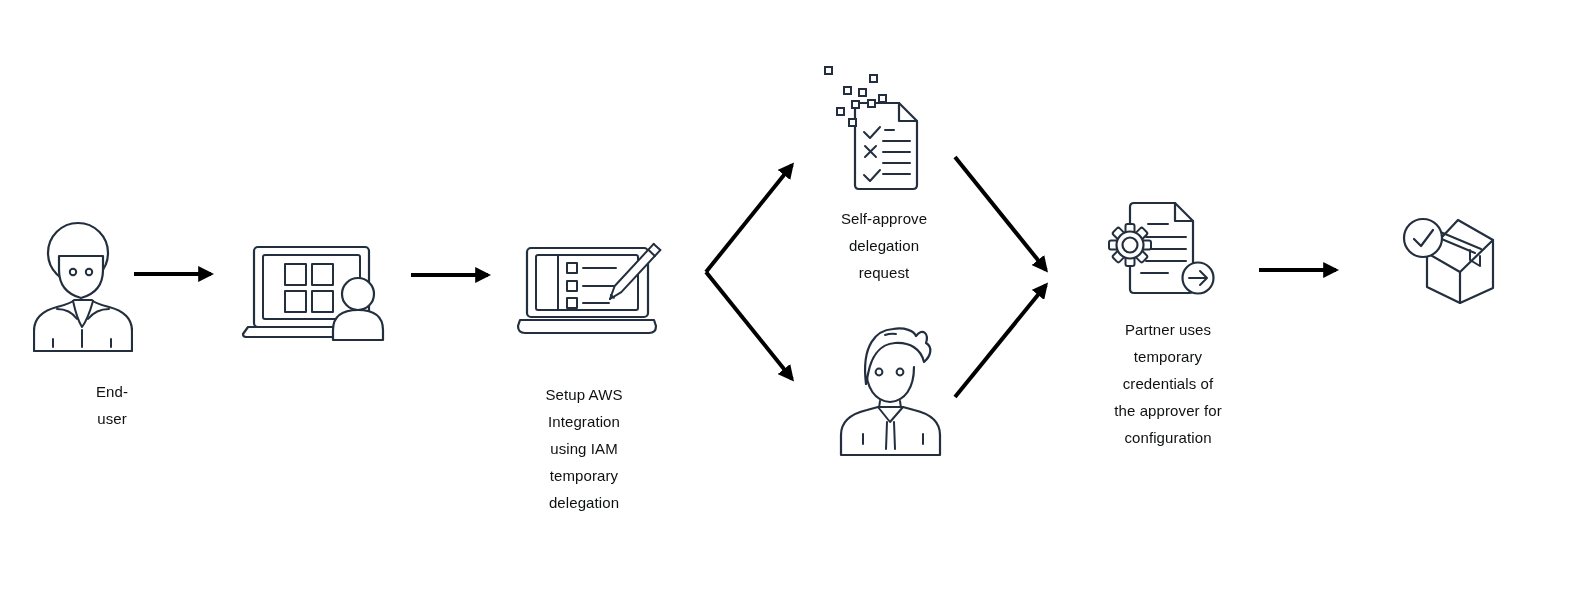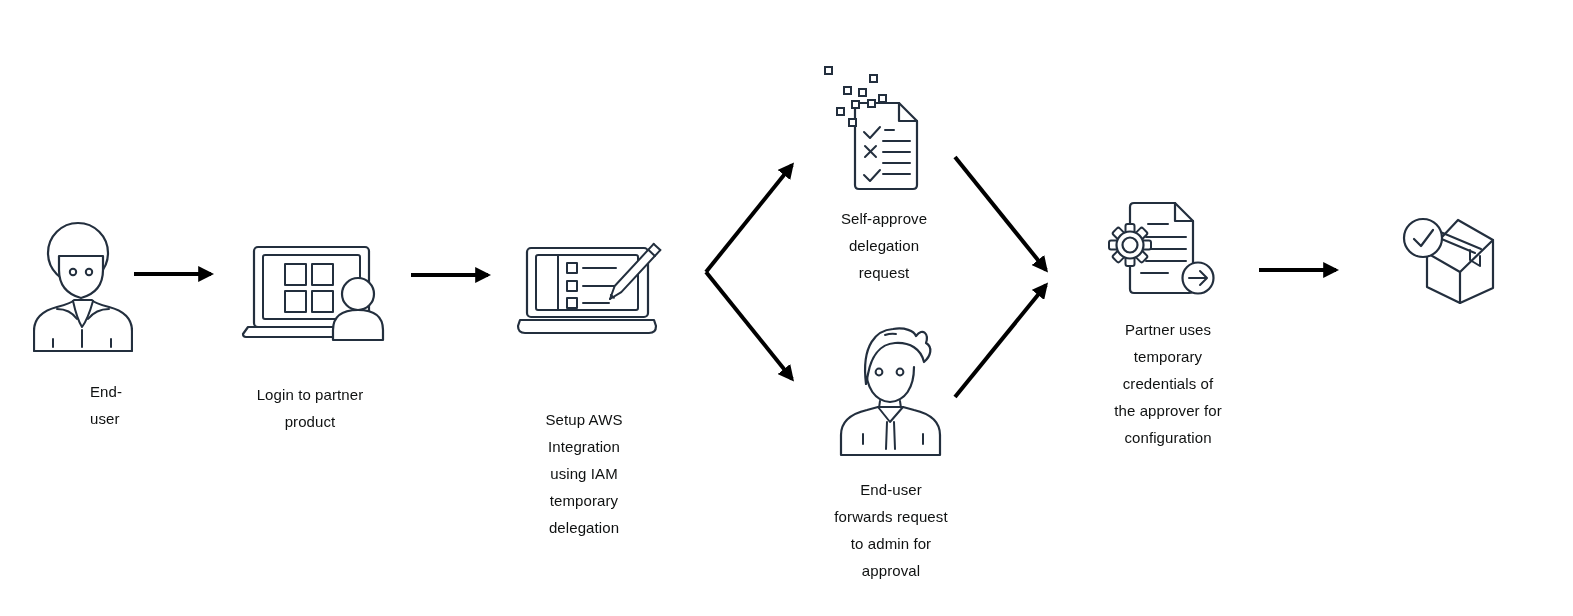--- a/index.html
+++ b/index.html
@@ -15,21 +15,21 @@
   .node-icon { position:absolute; color:var(--icon-stroke,#232f3e); }
   .node-icon svg { display:block; }
   .arrow { position:absolute; color:var(--arrow,#000000); }
   .label {
     position:absolute;
     font-size:15px; line-height:27px;
     color:var(--text,#0f1111);
     text-align:center; white-space:pre-line;
     letter-spacing:0.1px;
   }
-  .label.align-left { text-align:left;margin-left:48px; }
+  .label.align-left { text-align:center; }
   .ic { fill:none; stroke:currentColor; stroke-width:2.2; stroke-linecap:round; stroke-linejoin:round; }
   .ic-fill { fill:#ffffff; stroke:currentColor; stroke-width:2.2; stroke-linecap:round; stroke-linejoin:round; }
   .ic-thin { fill:none; stroke:currentColor; stroke-width:2; stroke-linecap:round; stroke-linejoin:round; }
   .aline { stroke:#000; stroke-width:4; fill:none; }
 </style>
 </head>
 <body>
 
 <div class="canvas">
 
@@ -63,22 +63,20 @@
       <rect class="ic-thin" x="23" y="11" width="97" height="64" rx="2"></rect>
       <rect class="ic-thin" x="45" y="20" width="21" height="21"></rect>
       <rect class="ic-thin" x="72" y="20" width="21" height="21"></rect>
       <rect class="ic-thin" x="45" y="47" width="21" height="21"></rect>
       <rect class="ic-thin" x="72" y="47" width="21" height="21"></rect>
       <path class="ic-fill" d="M8,83 L118,83 L118,90 Q118,93 115,93 L6,93 Q3,93 3,90 Z"></path>
       <path class="ic-fill" d="M93,96 L93,86 Q93,66 118,66 Q143,66 143,86 L143,96 Z"></path>
       <circle class="ic-fill" cx="118" cy="50" r="16"></circle>
     </svg>
   </div>
-  <div class="label" style="left:210px; top:381px; width:200px;">Login to partner
-product</div>
 
   <div class="arrow" style="left:408px; top:259px;">
     <svg width="95" height="32" viewBox="0 0 95 32">
       <line class="aline" x1="3" y1="16" x2="80" y2="16" marker-end="url(#ah)"></line>
     </svg>
   </div>
 
   <div class="node-icon" style="left:513px; top:238px;">
     <svg width="150" height="105" viewBox="0 0 150 105">
       <rect class="ic" x="14" y="10" width="121" height="69" rx="4"></rect>
@@ -94,21 +92,21 @@
       <g>
         <path d="M97,61 L108.3,54.1 L147.3,12.1 L140.7,5.9 L101.7,48 Z" fill="#ffffff" stroke="none"></path>
         <path class="ic-thin" d="M97,61 L108.3,54.1 L147.3,12.1"></path>
         <path class="ic-thin" d="M97,61 L101.7,48 L140.7,5.9"></path>
         <line class="ic-thin" x1="147.3" y1="12.1" x2="140.7" y2="5.9"></line>
         <line class="ic-thin" x1="141.9" y1="18" x2="135.3" y2="11.8"></line>
         <line class="ic-thin" x1="100.9" y1="59.8" x2="97.9" y2="57"></line>
       </g>
     </svg>
   </div>
-  <div class="label" style="left:504px; top:381px; width:160px;margin-top:25px;">Setup AWS
+  <div class="label" style="left:504px; top:381px; width:160px;">Setup AWS
 Integration
 using IAM
 temporary
 delegation</div>
 
   <div class="arrow" style="left:700px; top:146px;">
     <svg width="112" height="254" viewBox="0 0 112 254">
       <line class="aline" x1="6" y1="126" x2="92" y2="19" marker-end="url(#ah)"></line>
       <line class="aline" x1="6" y1="126" x2="92" y2="233" marker-end="url(#ah)"></line>
     </svg>
@@ -154,24 +152,20 @@
       <path class="ic-thin" d="M47,79 L46,86"></path>
       <path class="ic-thin" d="M67,79 L68,86"></path>
       <path class="ic-fill" d="M8,133 L8,113 Q8,94 34,88 L45,85 L70,85 L81,88 Q107,94 107,113 L107,133 Z"></path>
       <path class="ic-thin" d="M45,85 L57,100 L70,85"></path>
       <path class="ic-thin" d="M54,100 L53,127"></path>
       <path class="ic-thin" d="M61,100 L62,127"></path>
       <path class="ic-thin" d="M30,112 L30,122"></path>
       <path class="ic-thin" d="M90,112 L90,122"></path>
     </svg>
   </div>
-  <div class="label" style="left:781px; top:476px; width:220px;">End-user
-forwards request
-to admin for
-approval</div>
 
   <div class="arrow" style="left:948px; top:146px;">
     <svg width="112" height="262" viewBox="0 0 112 262">
       <line class="aline" x1="7" y1="11" x2="98" y2="124" marker-end="url(#ah)"></line>
       <line class="aline" x1="7" y1="251" x2="98" y2="139" marker-end="url(#ah)"></line>
     </svg>
   </div>
 
   <div class="node-icon" style="left:1098px; top:196px;">
     <svg width="118" height="108" viewBox="0 0 118 108">

